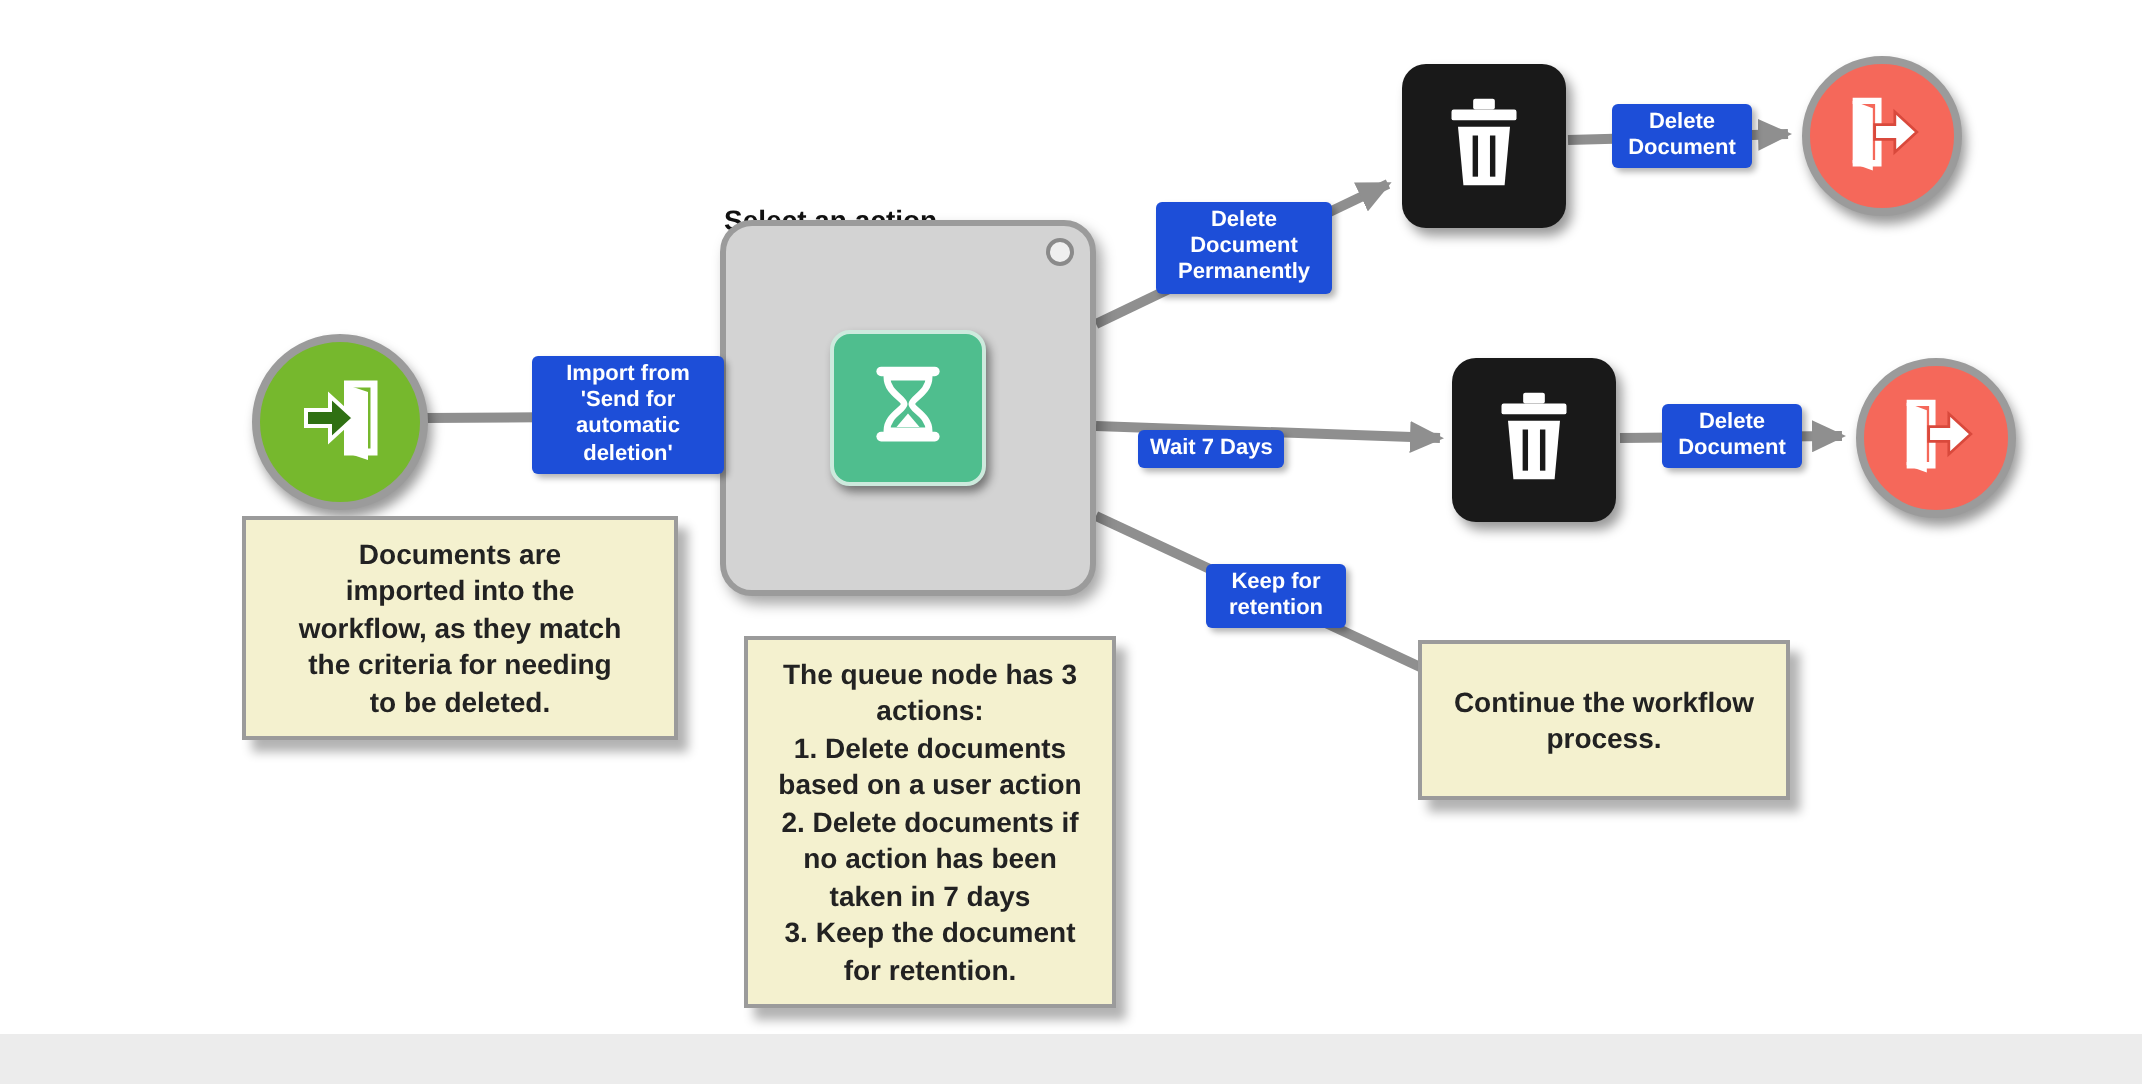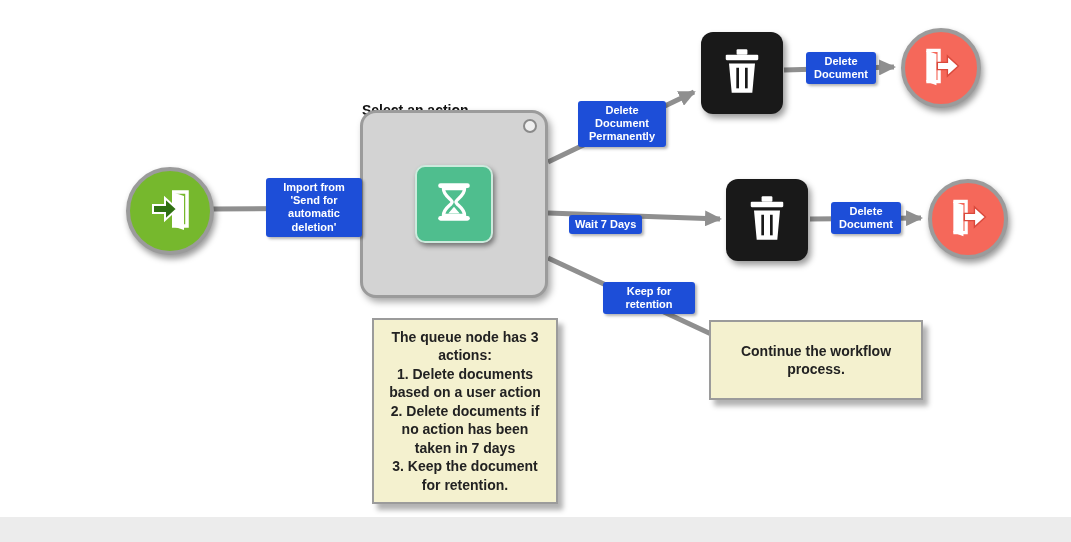--- a/index.html
+++ b/index.html
@@ -128,33 +128,38 @@
   </div>
 
   <div class="chip" style="left:266px; top:178px; width:96px;">Import from
 'Send for
 automatic
 deletion'</div>
   <div class="chip" style="left:578px; top:101px; width:88px;">Delete
 Document
 Permanently</div>
   <div class="chip nowrap" style="left:569px; top:203px;margin-top:12px;">Wait 7 Days</div>
-  <div class="chip" style="left:603px; top:282px; width:92px;">Keep for
+  <div class="chip" style="left:603px; top:282px; width:70px;">Keep for
 retention</div>
   <div class="chip" style="left:806px; top:52px; width:70px;">Delete
 Document</div>
   <div class="chip" style="left:831px; top:202px; width:70px;">Delete
 Document</div>
 
+  <div class="note" style="left:121px; top:258px; width:218px; min-height:104px;">Documents are
+imported into the
+workflow, as they match
+the criteria for needing
+to be deleted.</div>
   <div class="note" style="left:372px; top:318px; width:186px; min-height:178px;">The queue node has 3
 actions:
 1. Delete documents
 based on a user action
 2. Delete documents if
 no action has been
 taken in 7 days
 3. Keep the document
 for retention.</div>
-  <div class="note" style="left:709px; top:320px; width:214px; min-height:80px;">Continue the workflow
+  <div class="note" style="left:709px; top:320px; width:186px; min-height:80px;">Continue the workflow
 process.</div>
 
   <div class="footer-strip"></div>
 </div>
 
 </body></html>

